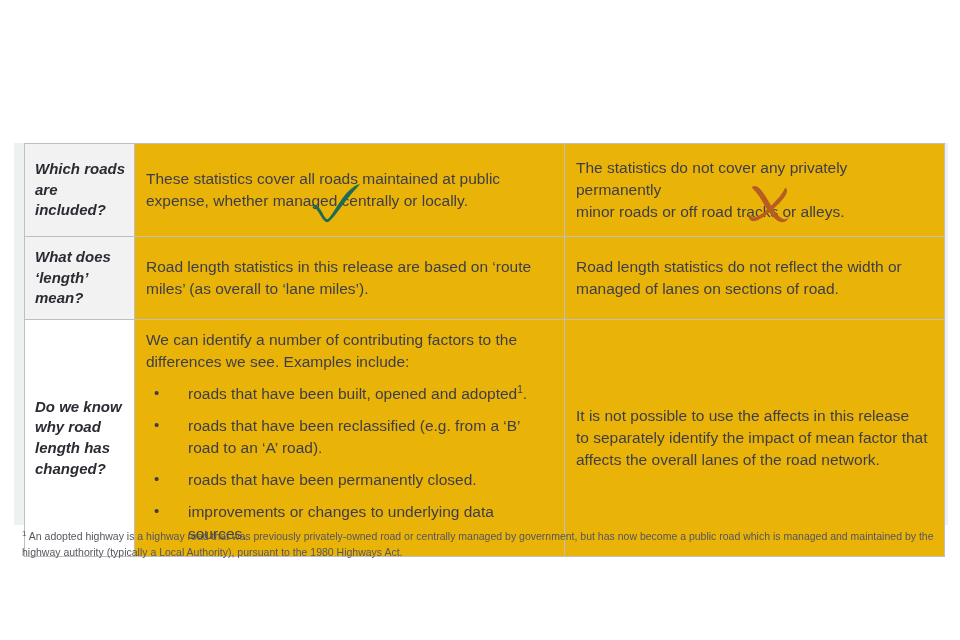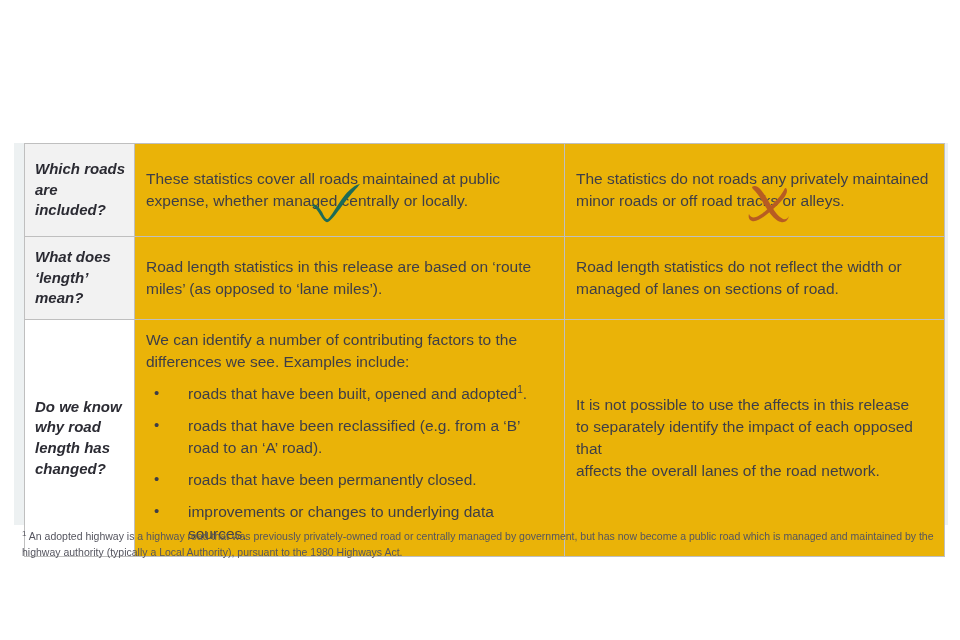--- a/index.html
+++ b/index.html
@@ -178,31 +178,31 @@
         <tr>
           <td class="q-cell r1">Which roads are included?</td>
           <td class="body-cell r1">
             <div class="cell-lines">
               <p>These statistics cover all roads maintained at public</p>
               <p>expense, whether managed centrally or locally.</p>
             </div>
           </td>
           <td class="body-cell r1">
             <div class="cell-lines">
-              <p>The statistics do not roads any privately maintained</p>
+              <p>The statistics do not cover any privately permanently</p>
               <p>minor roads or off road tracks or alleys.</p>
             </div>
           </td>
         </tr>
         <tr>
           <td class="q-cell r2">What does ‘length’ mean?</td>
           <td class="body-cell r2">
             <div class="cell-lines">
               <p>Road length statistics in this release are based on ‘route</p>
-              <p>miles’ (as opposed to ‘lane miles’).</p>
+              <p>miles’ (as overall to ‘lane miles’).</p>
             </div>
           </td>
           <td class="body-cell r2">
             <div class="cell-lines">
               <p>Road length statistics do not reflect the width or</p>
               <p>managed of lanes on sections of road.</p>
             </div>
           </td>
         </tr>
         <tr>
@@ -227,21 +227,21 @@
               </li>
               <li>
                 <span class="dot">•</span>
                 <span>improvements or changes to underlying data sources.</span>
               </li>
             </ul>
           </td>
           <td class="body-cell r3">
             <div class="cell-lines">
               <p>It is not possible to use the affects in this release</p>
-              <p>to separately identify the impact of each opposed that</p>
+              <p>to separately identify the impact of mean factor that</p>
               <p>affects the overall lanes of the road network.</p>
             </div>
           </td>
         </tr>
       </tbody>
     </table>
   </div>
 
   <div class="mark mark-check">
     <svg viewBox="0 0 60 40" width="60" height="40" aria-hidden="true">

